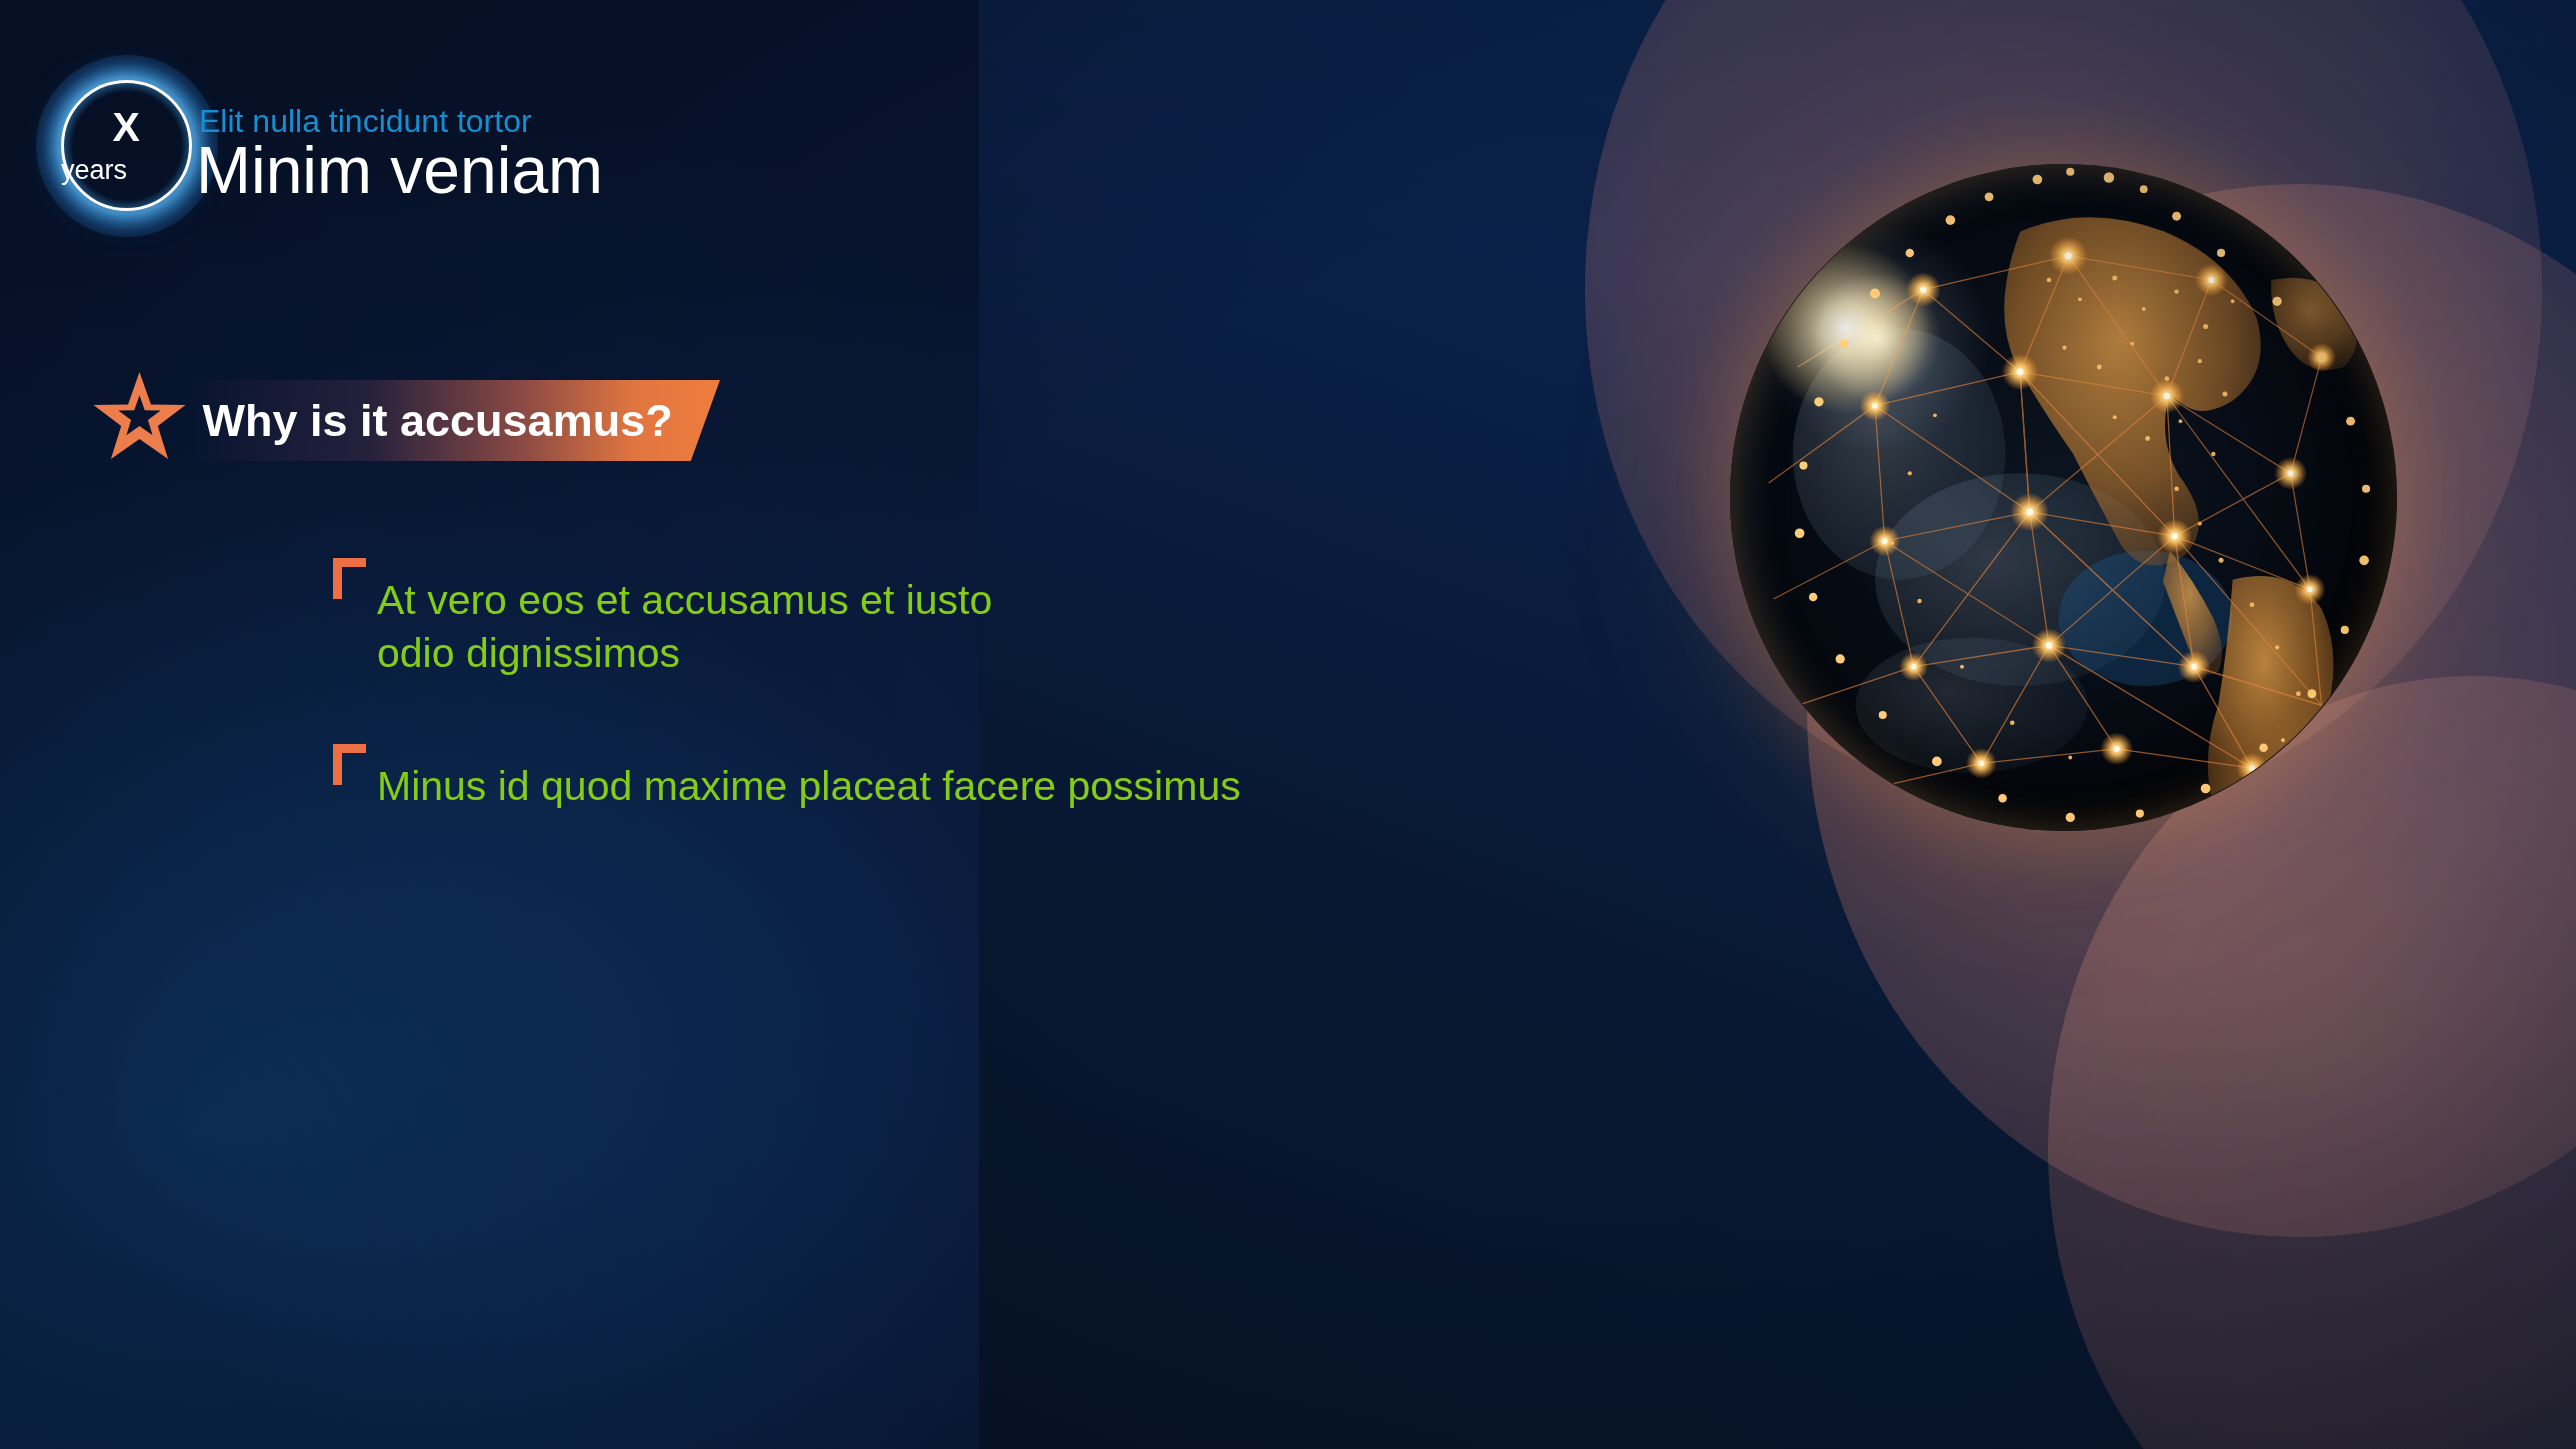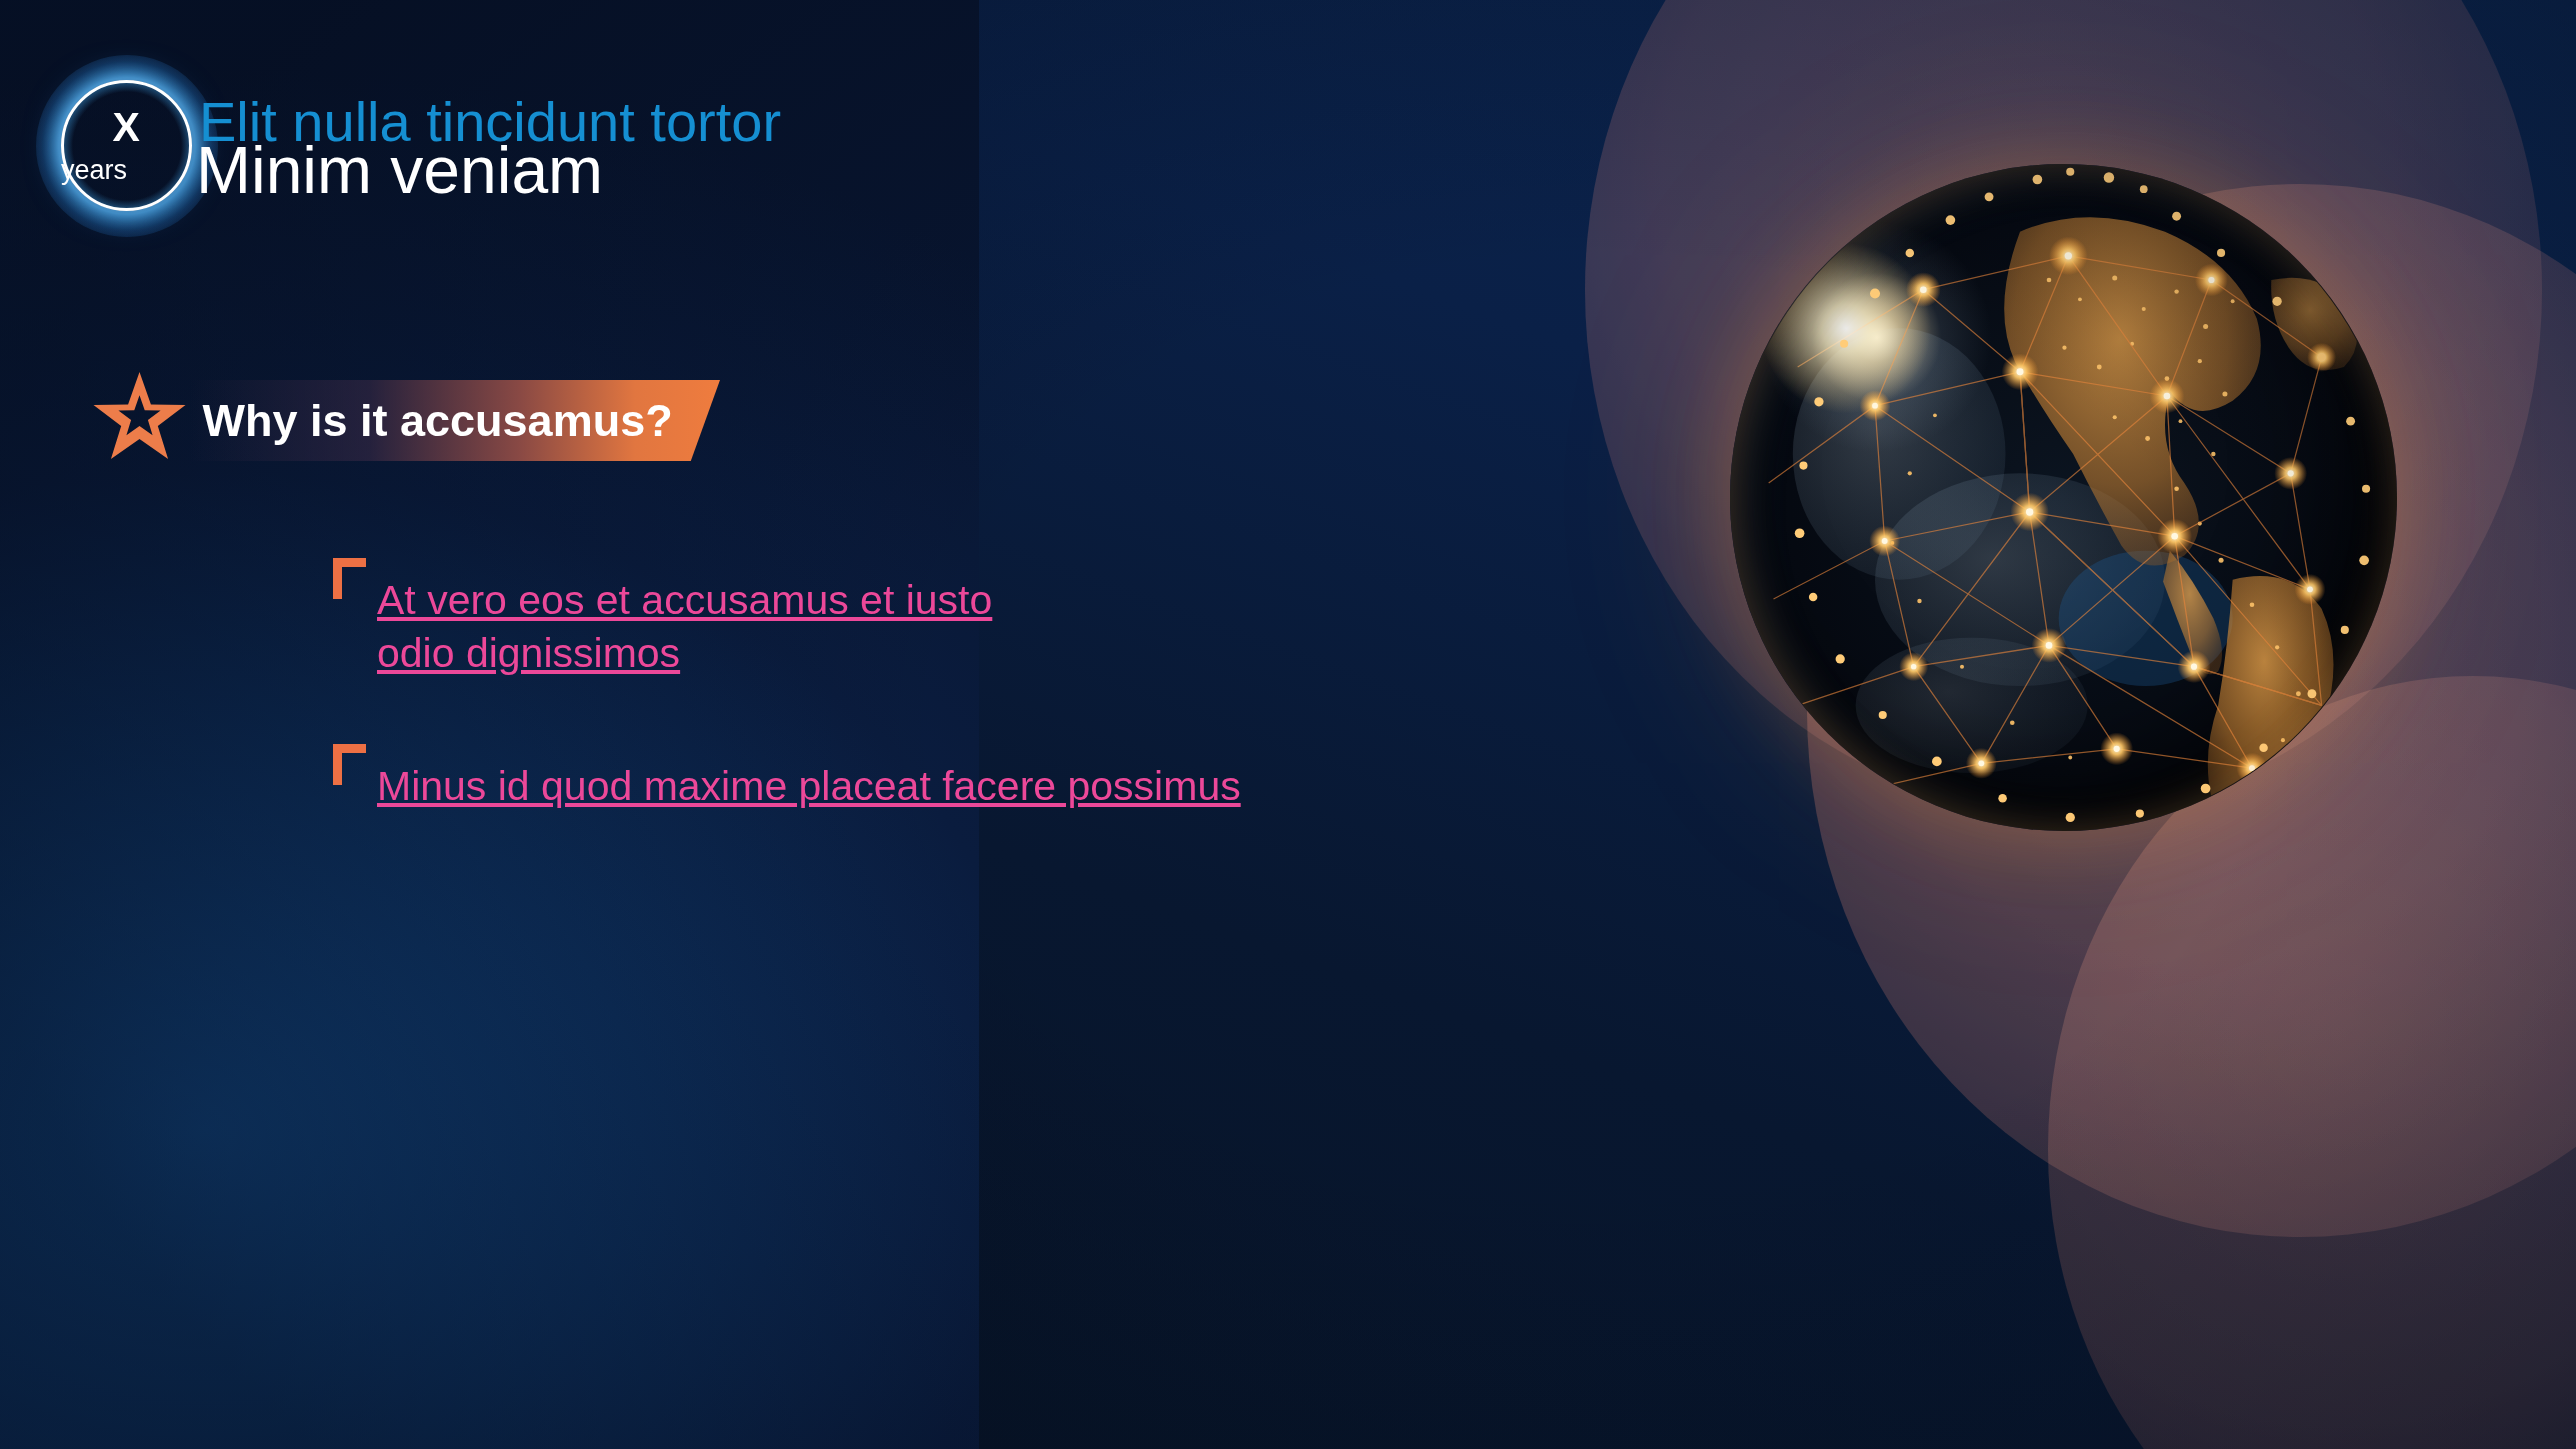--- a/index.html
+++ b/index.html
@@ -163,23 +163,23 @@
     top: 77px;
     text-align: left;
     color: #ffffff;
     font-size: 27px;
     line-height: 1;
   }
 
   .eyebrow {
     position: absolute;
     left: 199px;
-    top: 91px;
+    top: 104px;
     color: #158fd2;
-    font-size: 56px;
+    font-size: 32px;
     line-height: 1.1;
     white-space: nowrap;
   }
   .headline {
     position: absolute;
     left: 196px;
     top: 134px;
     color: #ffffff;
     font-size: 66px;
     line-height: 1.12;
@@ -253,26 +253,25 @@
     background: #ed7044;
   }
   .bullet-corner::after {
     content: "";
     position: absolute;
     left: 0; top: 0;
     width: 8.7px; height: 41px;
     background: #ed7044;
   }
   .bullet-text {
-    color: #ec4899;
+    color: #84cc16;
     font-size: 41px;
     line-height: 1.30;
     padding-top: 15.5px;
     white-space: pre-line;
-    text-decoration: underline;
   }
 </style>
 </head>
 <body>
 
 <div id="slide">
 
   <div class="bg-base"></div>
   <div class="bg-right-wash"></div>
 

